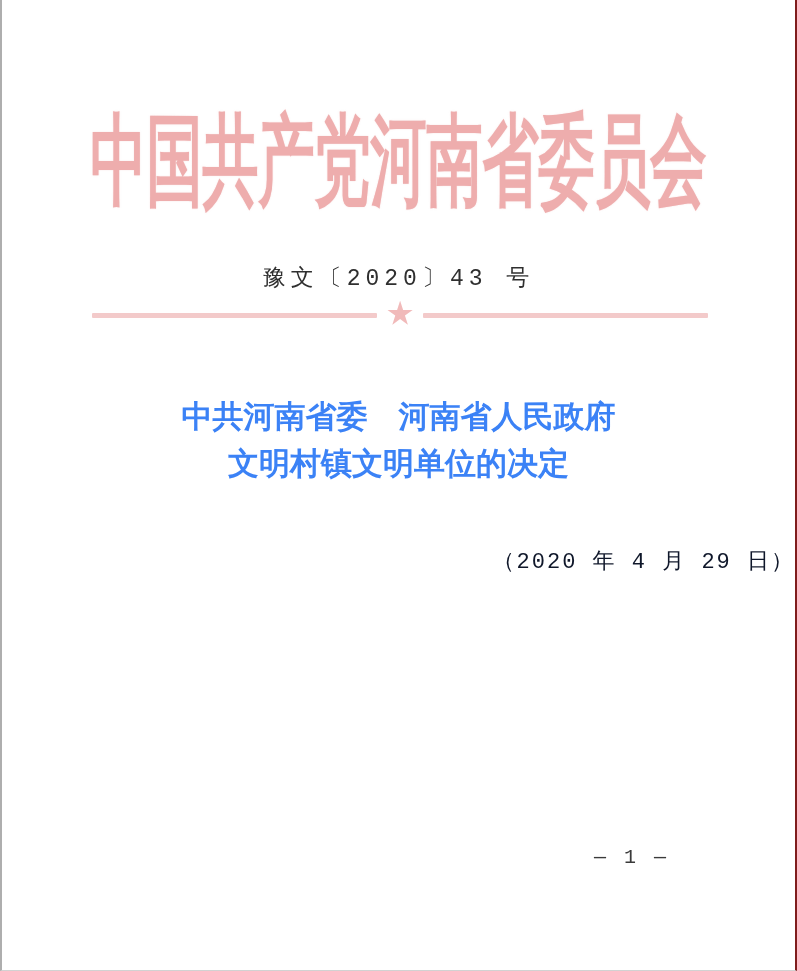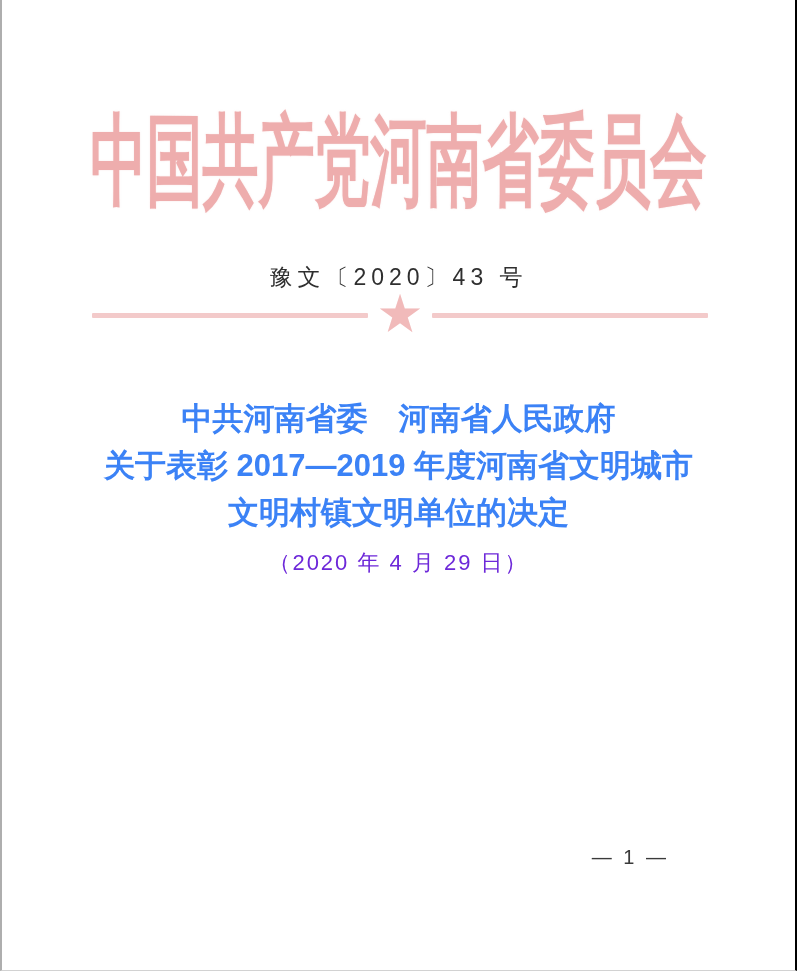--- a/index.html
+++ b/index.html
@@ -1,23 +1,23 @@
 <!DOCTYPE html>
 <html lang="zh"><head>
 <meta charset="utf-8">
 <style>
   html,body{margin:0;padding:0;background:#ffffff;}
   .page{
     position:relative;
     width:797px;height:971px;
     background:#ffffff;
     overflow:hidden;
-    font-family:Liberation Sans, sans-serif;
+    font-family:Liberation Mono, monospace;
     border-left:2px solid #aeaeae;
-    border-right:2px solid #000000;
+    border-right:2px solid #7f1d1d;
     border-bottom:1px solid #d2d2d2;
     box-sizing:border-box;
   }
   
   .letterhead{
     position:absolute;top:100px;left:0;right:0;height:125px;
     display:flex;align-items:center;justify-content:center;
   }
   .letterhead-text{
     font-size:56px;
@@ -49,21 +49,21 @@
   }
   
   .title{
     position:absolute;top:395px;left:0;width:100%;
     text-align:center;font-weight:700;color:#3b82f6;
     font-size:31px;
   }
   .title-line{line-height:47px;white-space:nowrap;}
   .doc-date{
     position:absolute;top:548px;left:0;width:100%;
-    text-align:center;font-size:22px;color:#6d28d9;
+    text-align:right;font-size:22px;color:#0f172a;
     letter-spacing:2px;line-height:30px;
   }
   
   .body-text{
     position:absolute;top:604px;left:89px;right:84px;
     font-size:23px;color:#383838;letter-spacing:1.2px;
   }
   .body-line{line-height:40px;white-space:nowrap;}
   .body-line.indent{text-indent:55px;}
   
@@ -84,21 +84,20 @@
   <div class="doc-number">豫文〔2020〕43 号</div>
 
   <div class="divider">
     <div class="divider-seg"></div>
     <span class="divider-star">★</span>
     <div class="divider-seg"></div>
   </div>
 
   <div class="title">
     <div class="title-line">中共河南省委　河南省人民政府</div>
-    <div class="title-line">关于表彰 2017—2019 年度河南省文明城市</div>
     <div class="title-line">文明村镇文明单位的决定</div>
   </div>
 
   <div class="doc-date">（2020 年 4 月 29 日）</div>
 
 
   <div class="page-number">— 1 —</div>
 
 </div>
 

